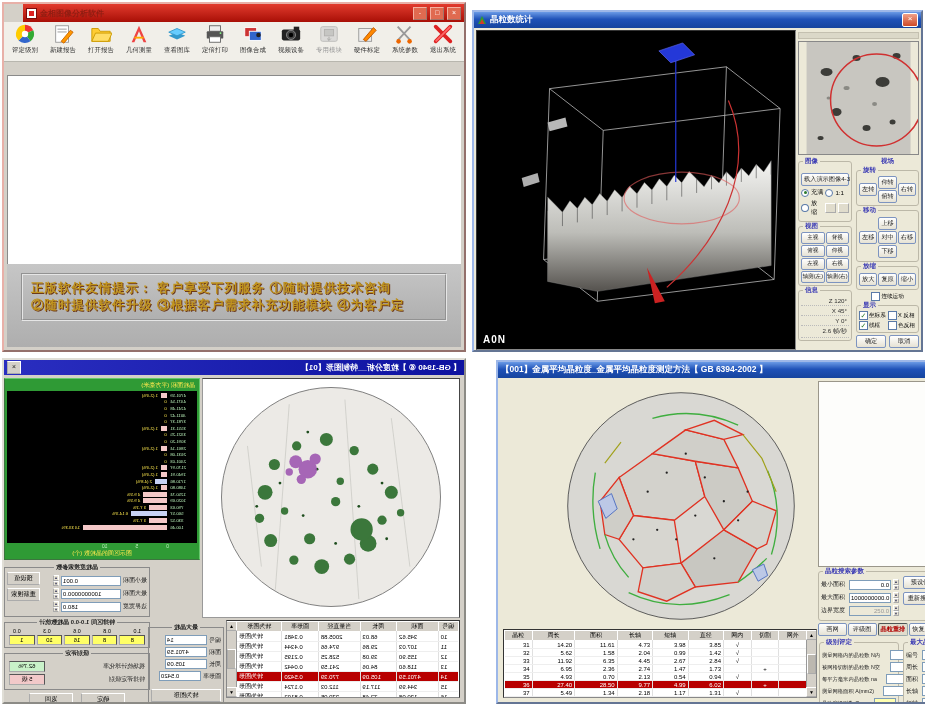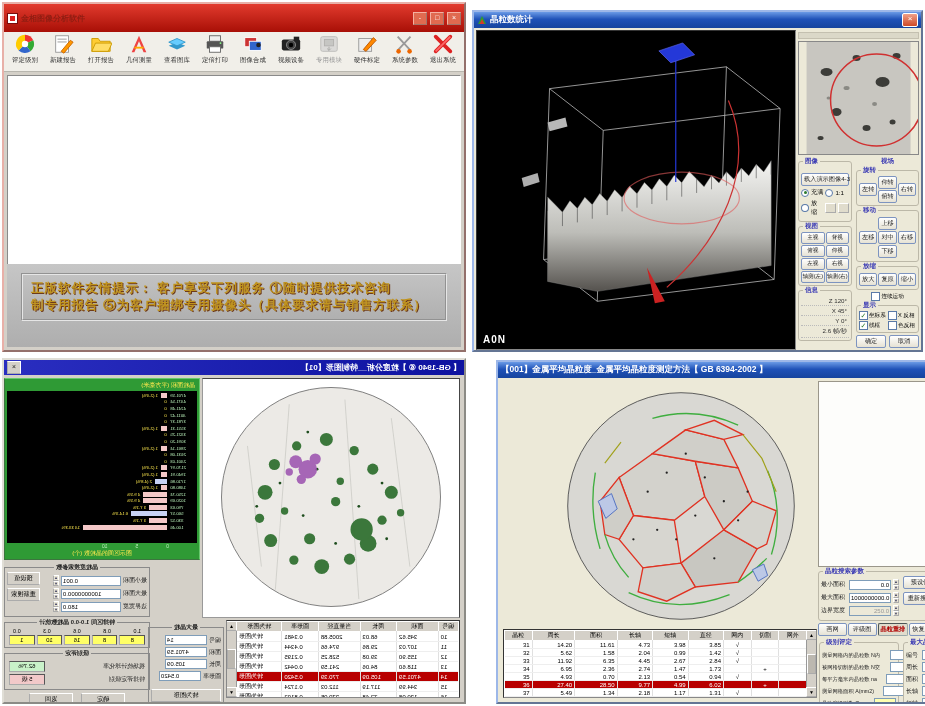--- a/index.html
+++ b/index.html
@@ -1,20 +1,20 @@
 <!DOCTYPE html>
 <html><head>
 <meta charset="utf-8">
 <style>
   html,body{margin:0;padding:0;background:#fff;}
   body{width:925px;height:706px;position:relative;font-family:"Liberation Sans",sans-serif;-webkit-font-smoothing:antialiased;}
   .win{position:absolute;box-sizing:border-box;border:2px outset #e0ded6;background:#d4d0c8;overflow:hidden;}
   
   #win-tl{left:2px;top:2px;width:464px;height:350px;border-color:#e8b0a8;}
-  .tl-title{height:28px;background:linear-gradient(#e23b2e,#a80f06);display:flex;align-items:center;padding:0 3px;gap:3px;}
+  .tl-title{height:18px;background:linear-gradient(#e23b2e,#a80f06);display:flex;align-items:center;padding:0 3px;gap:3px;margin-left:19px;}
   .tl-title .ttxt{font-size:8px;color:#8f1d12;font-weight:bold;flex:1;white-space:nowrap;overflow:hidden;}
   .appico{width:9px;height:9px;background:#fff;border:1px solid #7a0c0c;display:inline-block;position:relative;}
   .appico::after{content:"";position:absolute;left:2px;top:2px;width:5px;height:5px;background:#d22;}
   .sysb{width:12px;height:11px;background:#e06a50;border:1px outset #f5b0a0;color:#fff;font-size:7px;line-height:9px;text-align:center;}
   .tl-menubar{height:17px;background:#d40f04;display:flex;align-items:center;padding:0 4px;gap:14px;}
   .tl-menuitem{color:#fff;font-size:9px;white-space:nowrap;}
   .tl-toolbar{height:37px;background:#f1efe9;border-bottom:1px solid #b8b6ae;display:flex;align-items:flex-start;padding:1px 2px;}
   .tb-item{width:38px;display:flex;flex-direction:column;align-items:center;gap:0;}
   .tb-icon{width:22px;height:22px;}
   .tb-icon svg{width:22px;height:22px;display:block;}
@@ -261,21 +261,21 @@
             <path d="M20 4 L4 20" stroke="#f66" stroke-width="2"></path>
           </svg>
         </span>
         <span class="tb-label">退出系统</span>
       </div>
     </div>
   <div class="tl-client"></div>
   <div class="tl-bottom">
     <div class="tl-notice">
       <div>正版软件友情提示：    客户享受下列服务    ①随时提供技术咨询</div>
-      <div>制专用报告  ⑤为客户捆绑专用摄像头（具体要求请与销售方联系）</div>
+      <div>②随时提供软件升级  ③根据客户需求补充功能模块  ④为客户定</div>
     </div>
   </div>
 </div>
 
 <div class="win" id="win-tr">
   <div class="xp-title">
     <svg width="10" height="10" viewBox="0 0 10 10">
         <polygon points="5,1 9,9 1,9" fill="#2ca02c"></polygon>
         <polygon points="5,4 7.5,9 2.5,9" fill="#d43a2a"></polygon>
       </svg>

